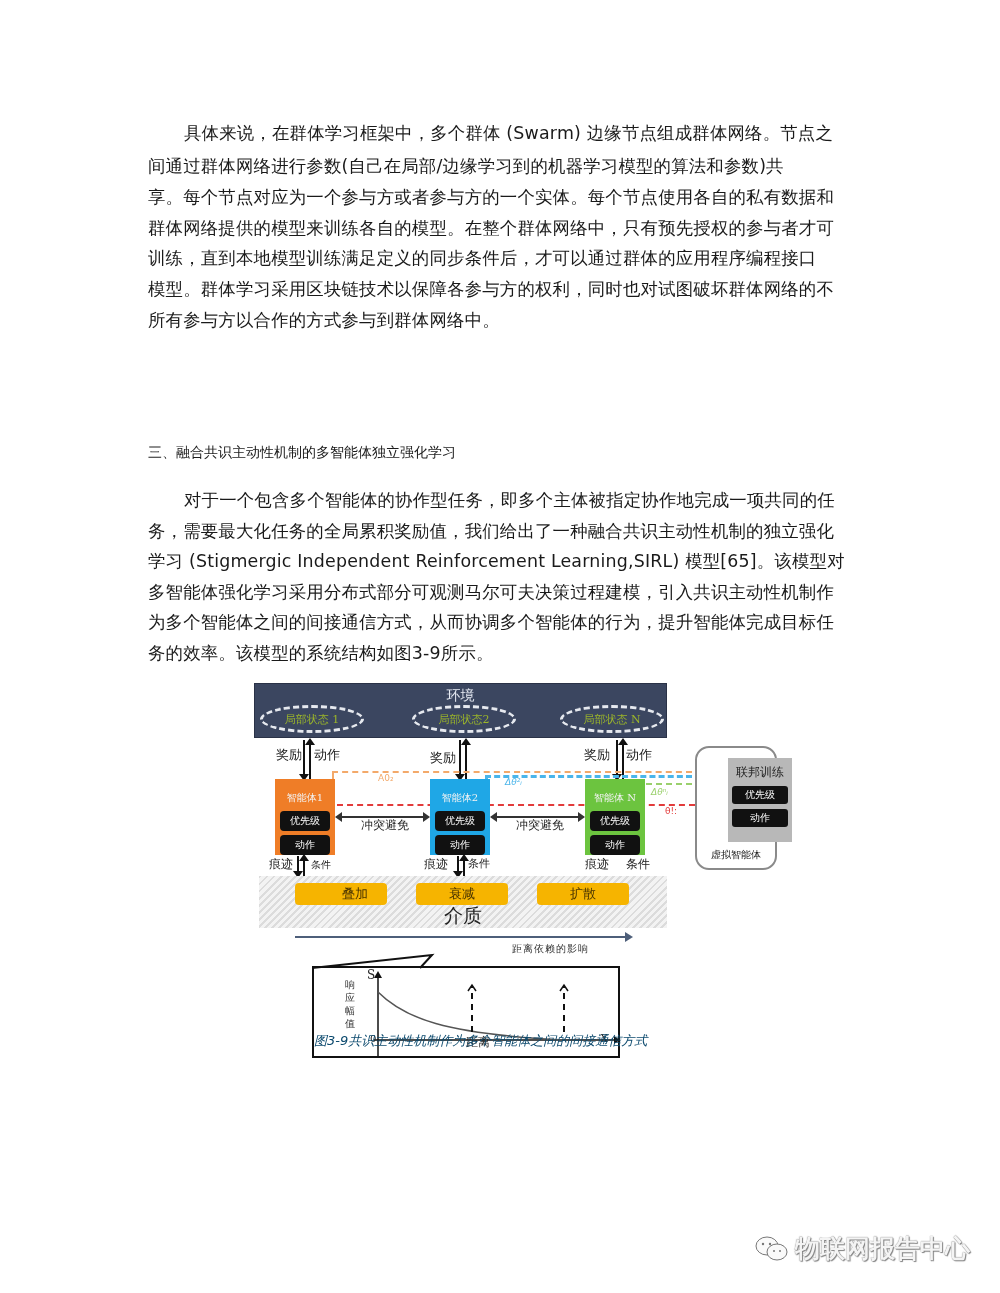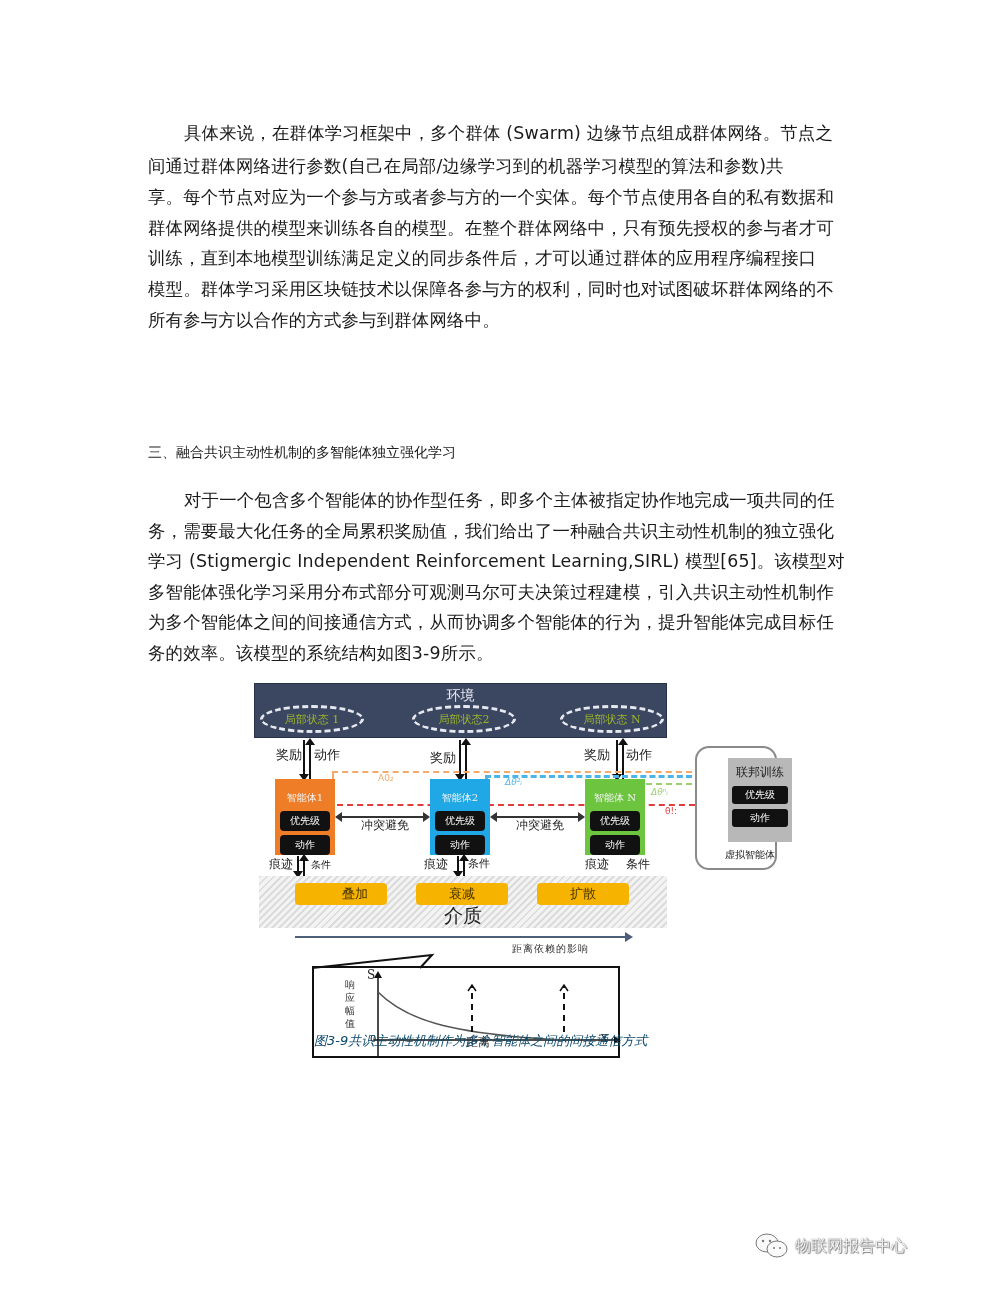--- a/index.html
+++ b/index.html
@@ -26,21 +26,21 @@
   .agent-title { text-align: center; font-family: "DejaVu Serif", serif; font-size: 10px; color: #f3f3f3; height: 16px; line-height: 14px; white-space: nowrap; }
   .agent-pill { margin: 4px 2px 0; height: 20px; border-radius: 4px; background: #111; color: #fff; font-size: 10px; display: flex; align-items: center; justify-content: center; }
   .agent1 { left: 21px; background: #ef7d27; }
   .agent2 { left: 176px; background: #1fa7e6; }
   .agentN { left: 331px; background: #6cc43f; }
 
   .virtual { position: absolute; left: 441px; top: 63px; width: 82px; height: 124px; border: 2px solid #8a8a8a; border-radius: 14px; background: #fff; }
   .virtual-inner { position: absolute; left: 7px; top: 10px; width: 64px; height: 84px; background: #b8b8b8; margin-left: 24px; }
   .virtual-title { text-align: center; font-family: "DejaVu Serif", serif; font-size: 12px; color: #222; margin-top: 6px; }
   .virtual-pill { margin: 5px 4px 0; height: 18px; border-radius: 3px; background: #111; color: #fff; font-size: 10px; display: flex; align-items: center; justify-content: center; }
-  .virtual-label { position: absolute; left: 0; width: 100%; bottom: 6px; text-align: right; font-family: "DejaVu Serif", serif; font-size: 10px; color: #222; }
+  .virtual-label { position: absolute; left: 0; width: 100%; bottom: 6px; text-align: center; font-family: "DejaVu Serif", serif; font-size: 10px; color: #222; }
 
   .dash { position: absolute; height: 0; }
   .dash.orange { border-top: 2px dashed #f3a96a; }
   .dash.blue { border-top: 3px dashed #4bb5ea; }
   .dash.green { border-top: 2px dashed #9ad06c; }
   .dash.red { border-top: 2px dashed #e23b3b; }
   .vdash { position: absolute; width: 0; }
   .vdash.orange { border-left: 2px dashed #f3a96a; }
   .vdash.blue { border-left: 3px dashed #4bb5ea; }
   .annot { position: absolute; font-size: 9px; font-style: italic; white-space: nowrap; }
@@ -60,21 +60,21 @@
   .plot { position: absolute; left: 58px; top: 283px; width: 308px; height: 92px; border: 2px solid #111; background: #fff; }
   .plot svg { position: absolute; left: 0; top: 0; }
   .plot-s { position: absolute; left: 53px; top: 0px; font-size: 12px; font-family: "DejaVu Serif", serif; }
   .plot-y { position: absolute; left: 31px; top: 10px; width: 12px; font-size: 10px; line-height: 13px; font-family: Liberation Sans, sans-serif; color: #333; }
   .plot-0 { position: absolute; left: 56px; top: 65px; font-size: 10px; font-family: "DejaVu Serif", serif; }
   .plot-x { position: absolute; right: 10px; top: 64px; font-size: 11px; font-family: "DejaVu Serif", serif; }
   .plot-xl { position: absolute; left: 152px; top: 66px; font-size: 12px; font-family: "DejaVu Serif", serif; }
 
   .caption { position: absolute; left: 314px; top: 1032px; font-size: 13px; font-style: italic; color: #0c4a6e; white-space: nowrap; }
 
-  .watermark { position: absolute; left: 755px; top: 1232px; display: flex; align-items: center; gap: 6px; color: #f4f4f4; font-size: 16px; text-shadow: 0 0 1px #555, 1px 1px 1px #888; }
+  .watermark { position: absolute; left: 755px; top: 1232px; display: flex; align-items: center; gap: 6px; color: #f4f4f4; font-size: 25px; text-shadow: 0 0 1px #555, 1px 1px 1px #888; font-weight: bold; }
   .watermark .wx { width: 34px; height: 28px; position: relative; }
 </style>
 </head>
 <body>
 
 <div class="para" style="top:118px;">
   <span class="line indent">具体来说，在群体学习框架中，多个群体 (Swarm)  边缘节点组成群体网络。节点之</span>
   <span class="line" style="margin-top:2px;">间通过群体网络进行参数(自己在局部/边缘学习到的机器学习模型的算法和参数)共</span>
   <span class="line" style="margin-top:1px;">享。每个节点对应为一个参与方或者参与方的一个实体。每个节点使用各自的私有数据和</span>
   <span class="line">群体网络提供的模型来训练各自的模型。在整个群体网络中，只有预先授权的参与者才可</span>

